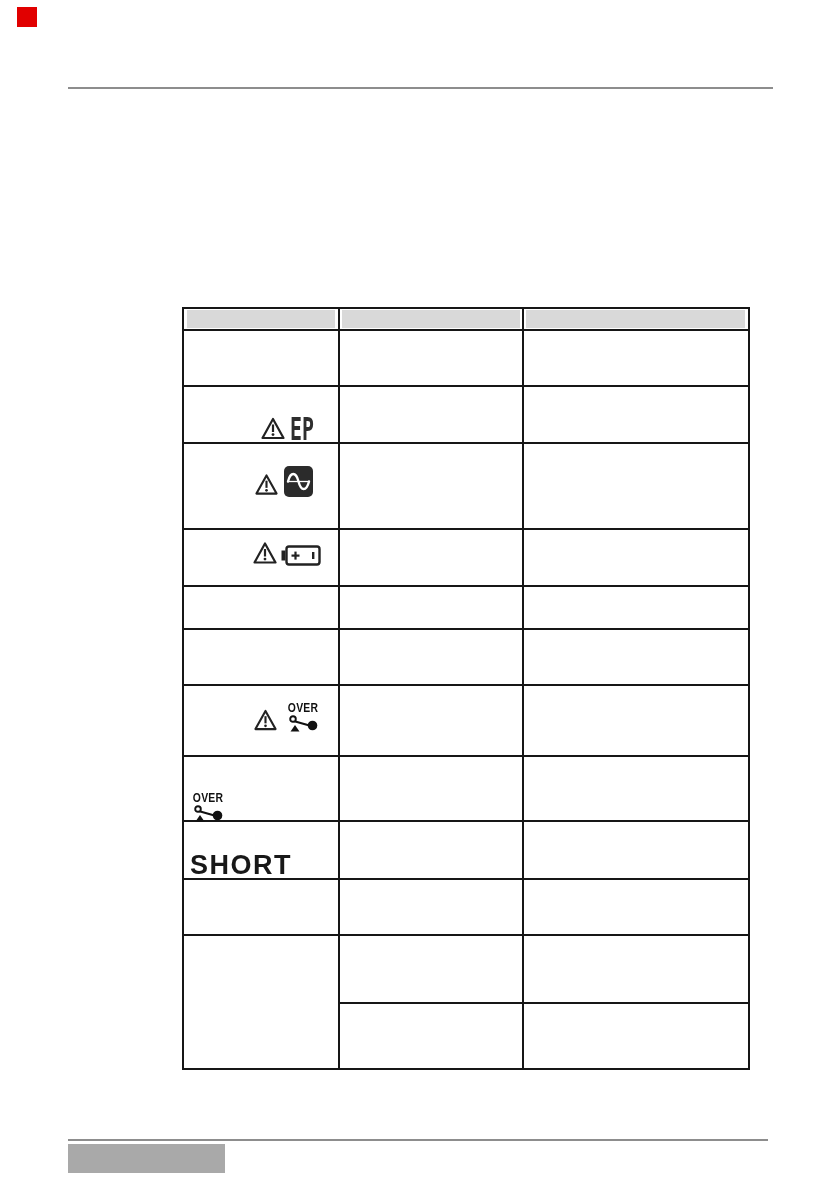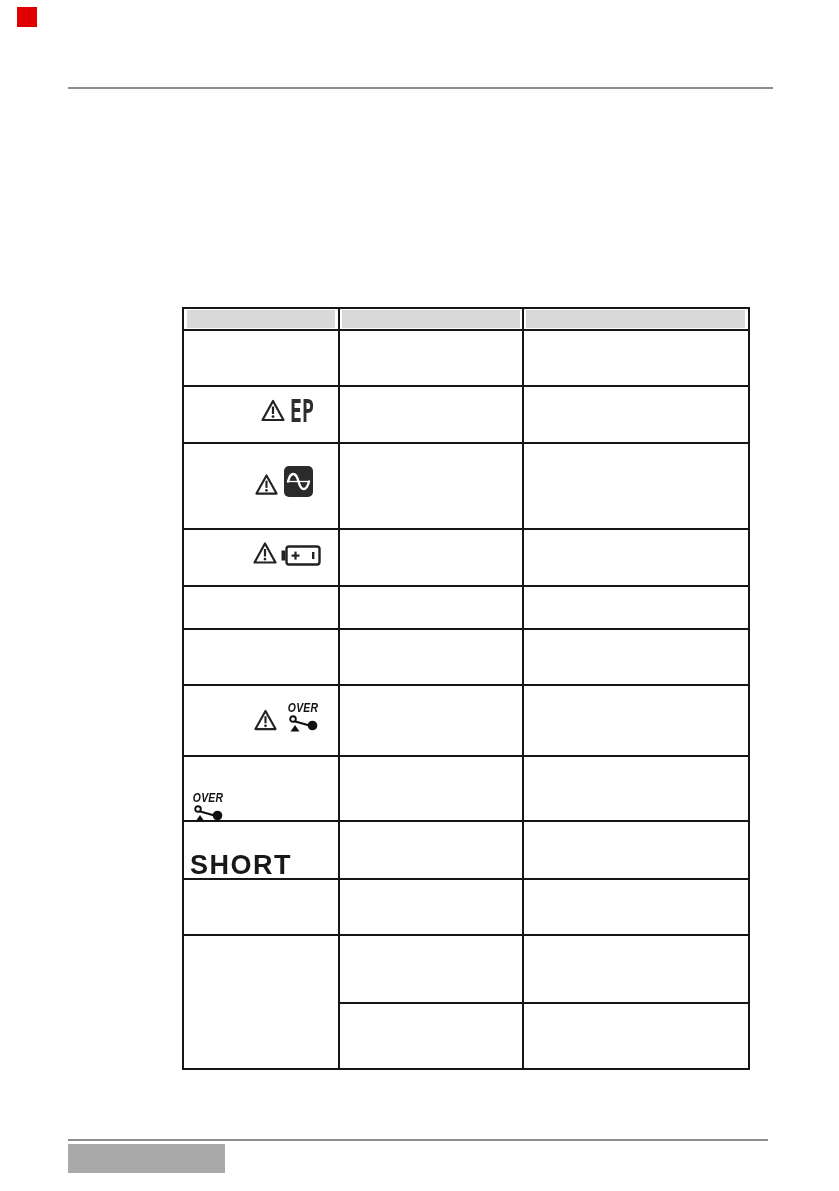--- a/index.html
+++ b/index.html
@@ -24,21 +24,21 @@
     left:182px;top:307px;width:568px;height:763px;
     border:2px solid #161616;box-sizing:border-box;
   }
   .vline{position:absolute;top:0;bottom:0;width:2px;background:#161616;}
   .hline{position:absolute;left:0;right:0;height:2px;background:#161616;}
   .hline.split{left:154px;}
   .hdr{position:absolute;top:1px;height:18px;background:#d9d9d9;}
 
   
   .icon-row{display:flex;align-items:flex-end;}
-  .stack{display:flex;flex-direction:column;align-items:center;font-style:italic;}
+  .stack{display:flex;flex-direction:column;align-items:center;}
 
   .seg-label{
     font-family:"DejaVu Sans Mono", monospace;
     font-weight:bold;font-size:32px;line-height:24px;
     color:#2e2e2e;transform:scaleX(0.62);transform-origin:left bottom;
     letter-spacing:0px;
   }
   .over-label{
     font-family:"Liberation Sans", sans-serif;
     font-weight:bold;font-size:13px;line-height:12px;
@@ -75,21 +75,21 @@
   <div class="hline" style="top:276px;"></div>
   <div class="hline" style="top:319px;"></div>
   <div class="hline" style="top:375px;"></div>
   <div class="hline" style="top:446px;"></div>
   <div class="hline" style="top:511px;"></div>
   <div class="hline" style="top:569px;"></div>
   <div class="hline" style="top:625px;"></div>
   <div class="hline split" style="top:693px;"></div>
 </div>
 
-<div class="abs icon-row" style="left:261px;top:398px;gap:5px;">
+<div class="abs icon-row" style="left:261px;top:416px;gap:5px;">
   <svg width="24" height="25" viewBox="0 0 24 23">
     <path d="M12 2 L22.5 21 H1.5 Z" fill="none" stroke="#222" stroke-width="2.2" stroke-linejoin="round"></path>
     <rect x="10.9" y="7.5" width="2.2" height="7.5" fill="#222"></rect>
     <circle cx="12" cy="17.6" r="1.4" fill="#222"></circle>
   </svg>
   <span class="seg-label">EP</span>
 </div>
 
 <div class="abs icon-row" style="left:255px;top:466px;gap:6px;">
   <svg width="23" height="25" viewBox="0 0 24 23">

